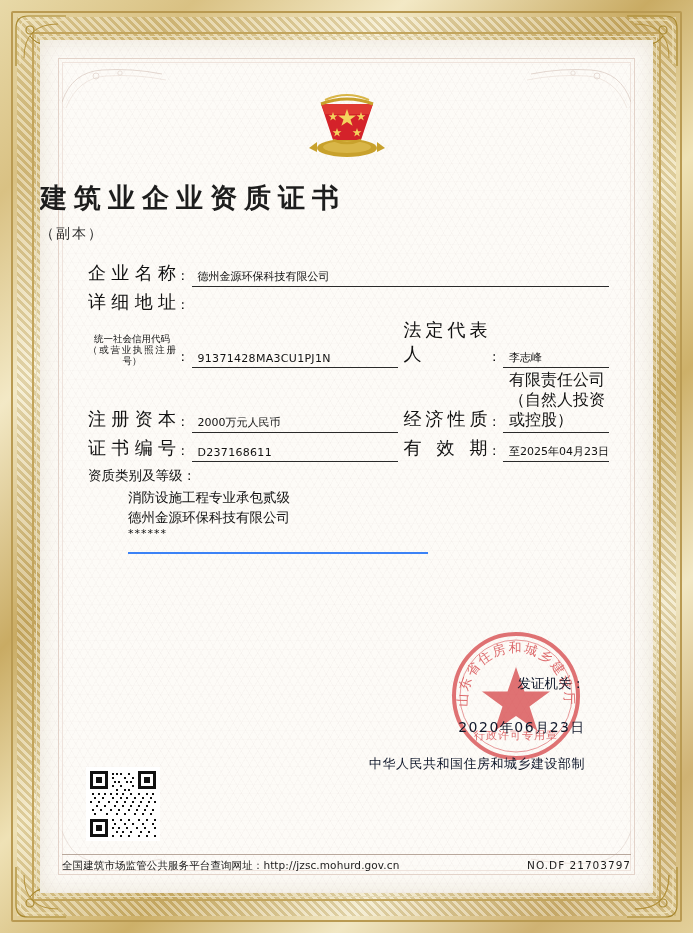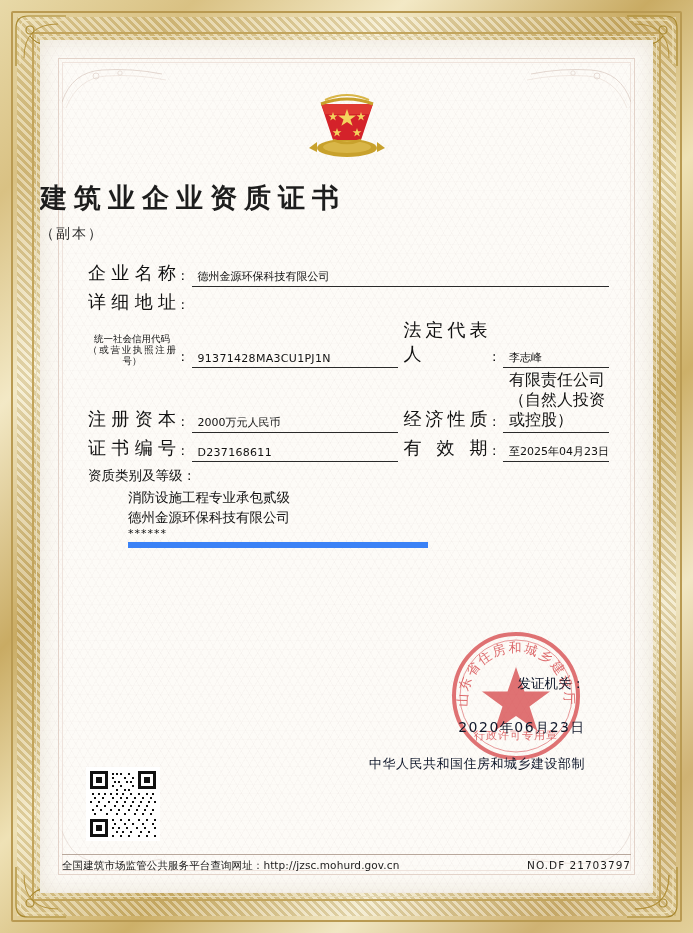--- a/index.html
+++ b/index.html
@@ -183,22 +183,22 @@
   .val.mono { font-family: "DejaVu Sans", "Liberation Sans", sans-serif; letter-spacing: 0.3px; }
   .lbl-2 { width: 84px; }
 
   .qual-head {
     margin-top: 5px;
     font-size: 13.5px;
     letter-spacing: 0px;
   }
   .qual-list {
     margin: 3px 0 0 40px;
-    border-bottom: 6px solid #3b82f6;
-    padding-bottom: 2px;
+    border-bottom: 2px solid #3b82f6;
+    padding-bottom: 12px;
     width: 300px;
   }
   .qual-item {
     font-size: 13.5px;
     line-height: 1.45;
     color: #111;
   }
   .qual-stars {
     font-size: 11px;
     letter-spacing: 1px;

